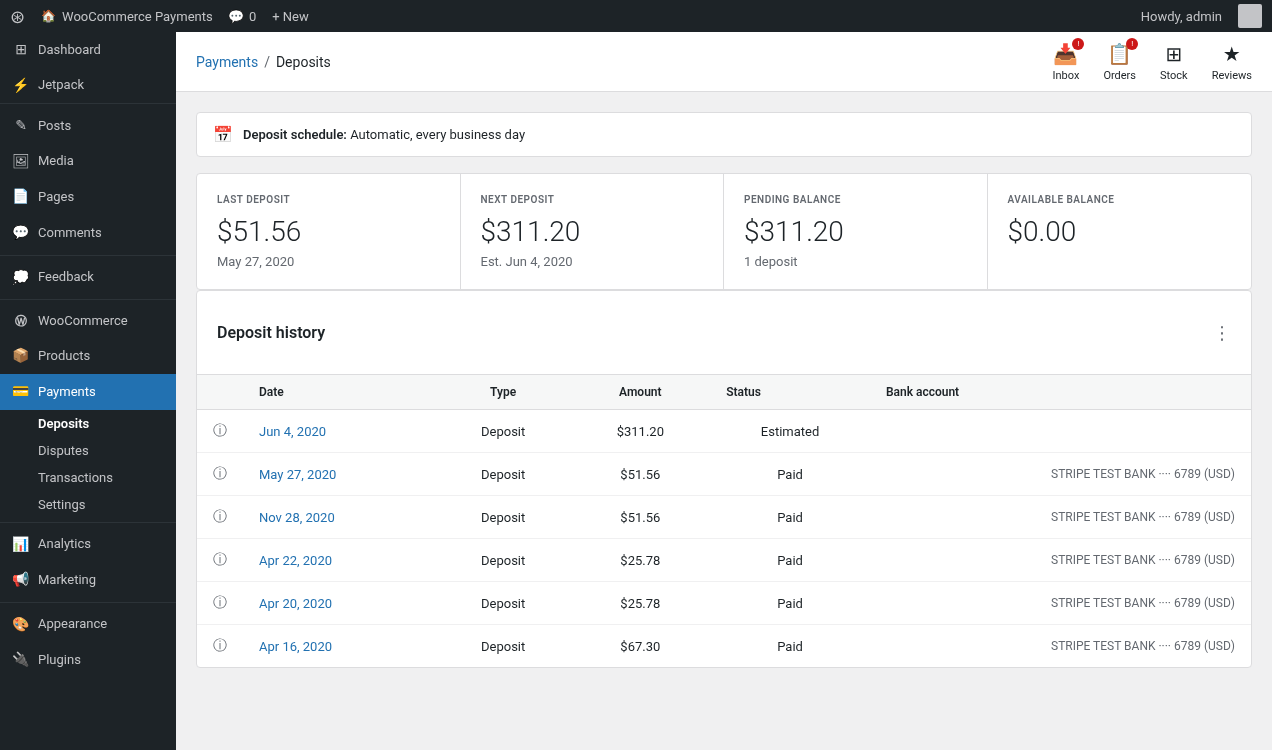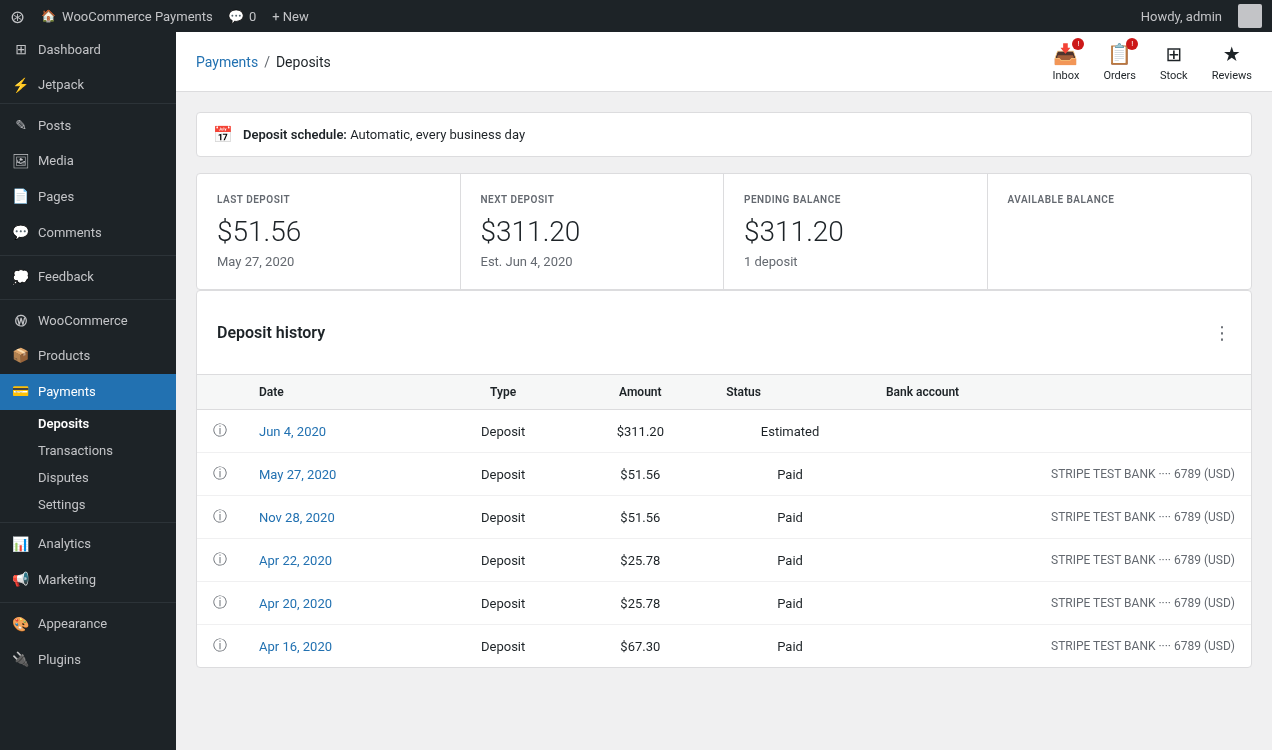--- a/index.html
+++ b/index.html
@@ -288,24 +288,24 @@
         <span>Products</span>
       </div>
       <div class="sidebar-item active">
         <span class="icon">💳</span>
         <span>Payments</span>
       </div>
       <div class="sidebar-sub-item active-sub">
         <span>Deposits</span>
       </div>
       <div class="sidebar-sub-item">
+        <span>Disputes</span>
+      </div>
+      <div class="sidebar-sub-item">
         <span>Transactions</span>
-      </div>
-      <div class="sidebar-sub-item">
-        <span>Disputes</span>
       </div>
       <div class="sidebar-sub-item">
         <span>Settings</span>
       </div>
     </div>
     <div class="sidebar-section">
       <div class="sidebar-item">
         <span class="icon">📊</span>
         <span>Analytics</span>
       </div>
@@ -381,20 +381,21 @@
           <div class="stat-value">$311.20</div>
           <div class="stat-sub">Est. Jun 4, 2020</div>
         </div>
         <div class="stat-card">
           <div class="stat-label">PENDING BALANCE</div>
           <div class="stat-value">$311.20</div>
           <div class="stat-sub">1 deposit</div>
         </div>
         <div class="stat-card">
           <div class="stat-label">AVAILABLE BALANCE</div>
+          <div class="stat-value">$0.00</div>
           <div class="stat-sub"></div>
         </div>
       </div>
 
       <div class="deposit-history">
         <div class="deposit-history-header">
           <span class="deposit-history-title">Deposit history</span>
           <span class="more-options">⋮</span>
         </div>
         <table>

